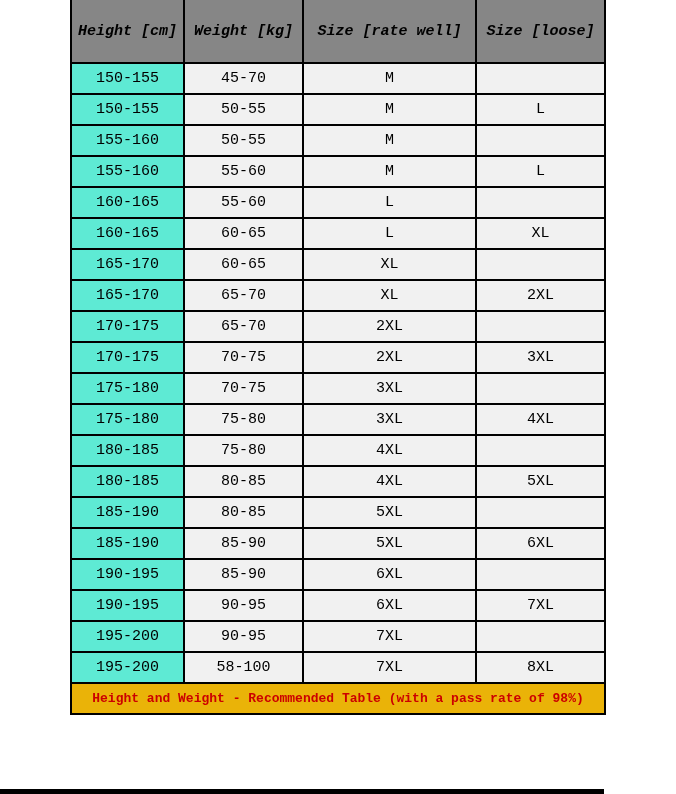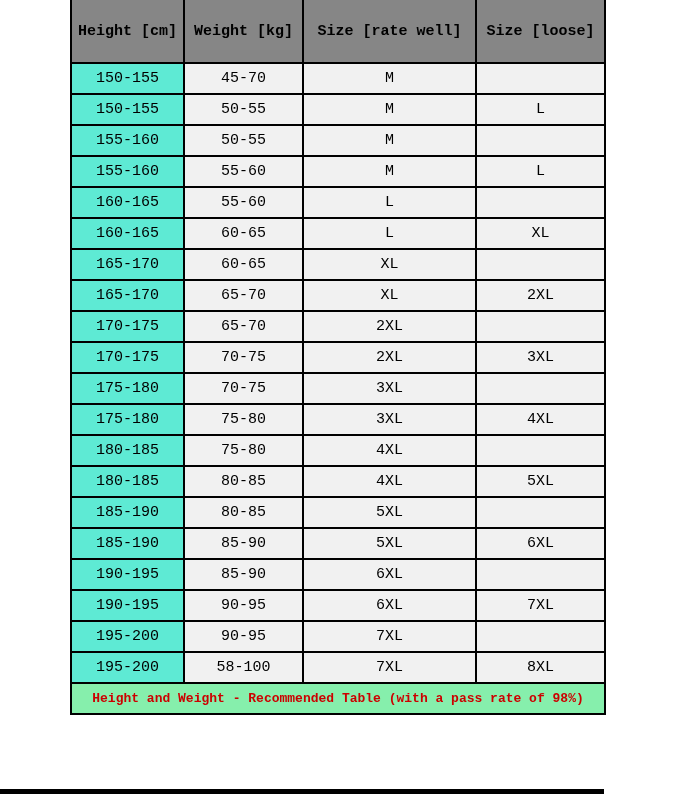--- a/index.html
+++ b/index.html
@@ -31,32 +31,33 @@
     color: #000000;
     overflow: hidden;
     white-space: nowrap;
   }
   .size-table thead th {
     background: #868686;
     height: 62px;
     font-size: 15px;
     font-weight: bold;
     border-top: none;
+    font-style: italic;
   }
   .size-table tbody td {
     height: 29px;
     font-size: 15px;
     font-weight: normal;
     background: #f1f1f1;
   }
   .size-table tbody td.col-height {
     background: #5eead4;
   }
   .size-table tfoot td {
-    background: #86efac;
+    background: #eab308;
     height: 29px;
     font-size: 13px;
     font-weight: bold;
     color: #cc0000;
   }
   .bottom-bar {
     position: absolute;
     left: 0;
     bottom: 0;
     width: 604px;

